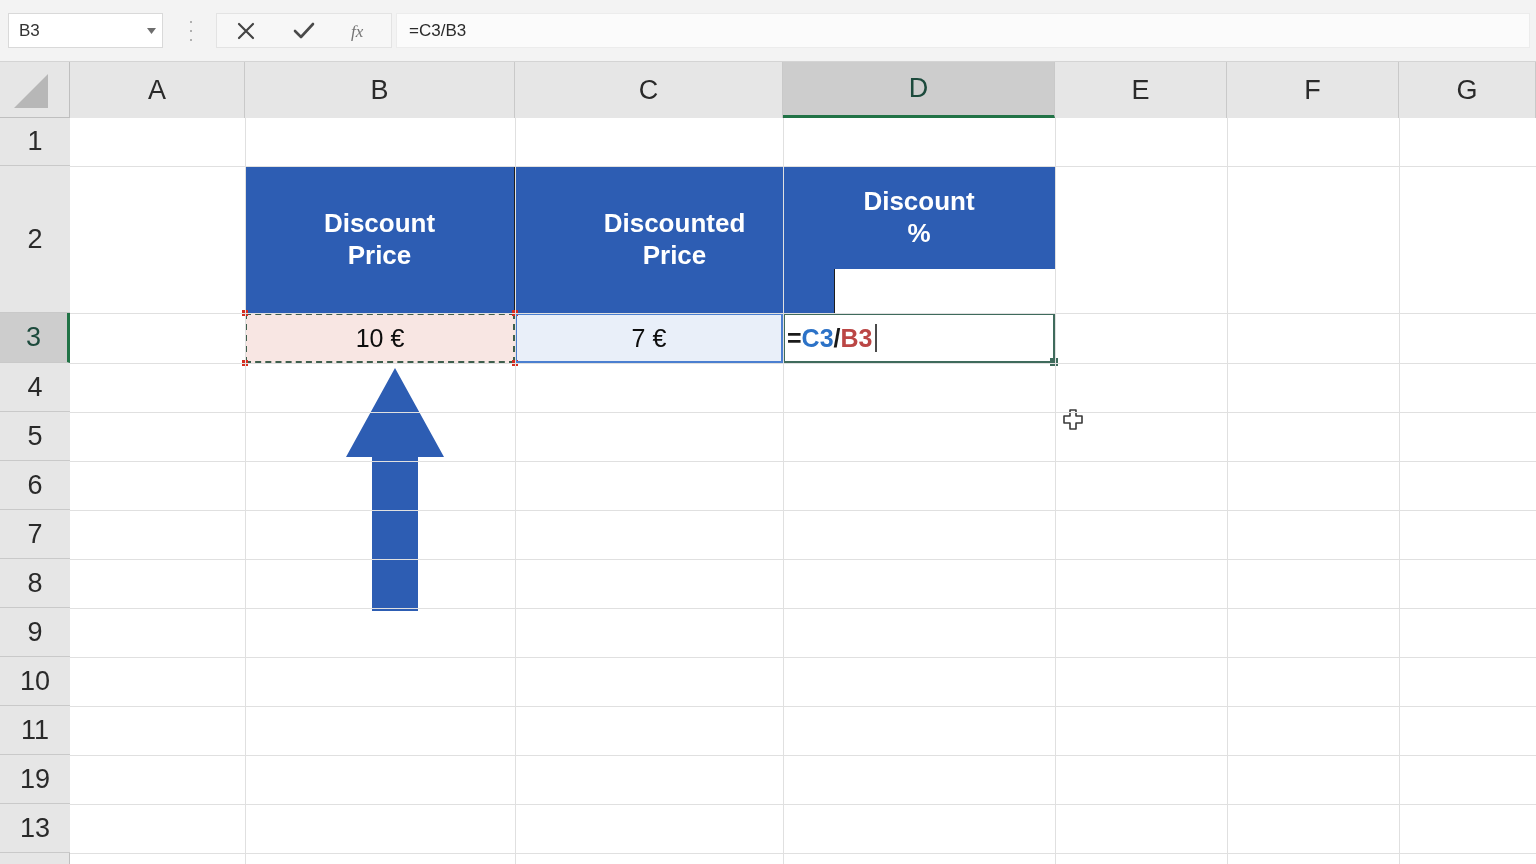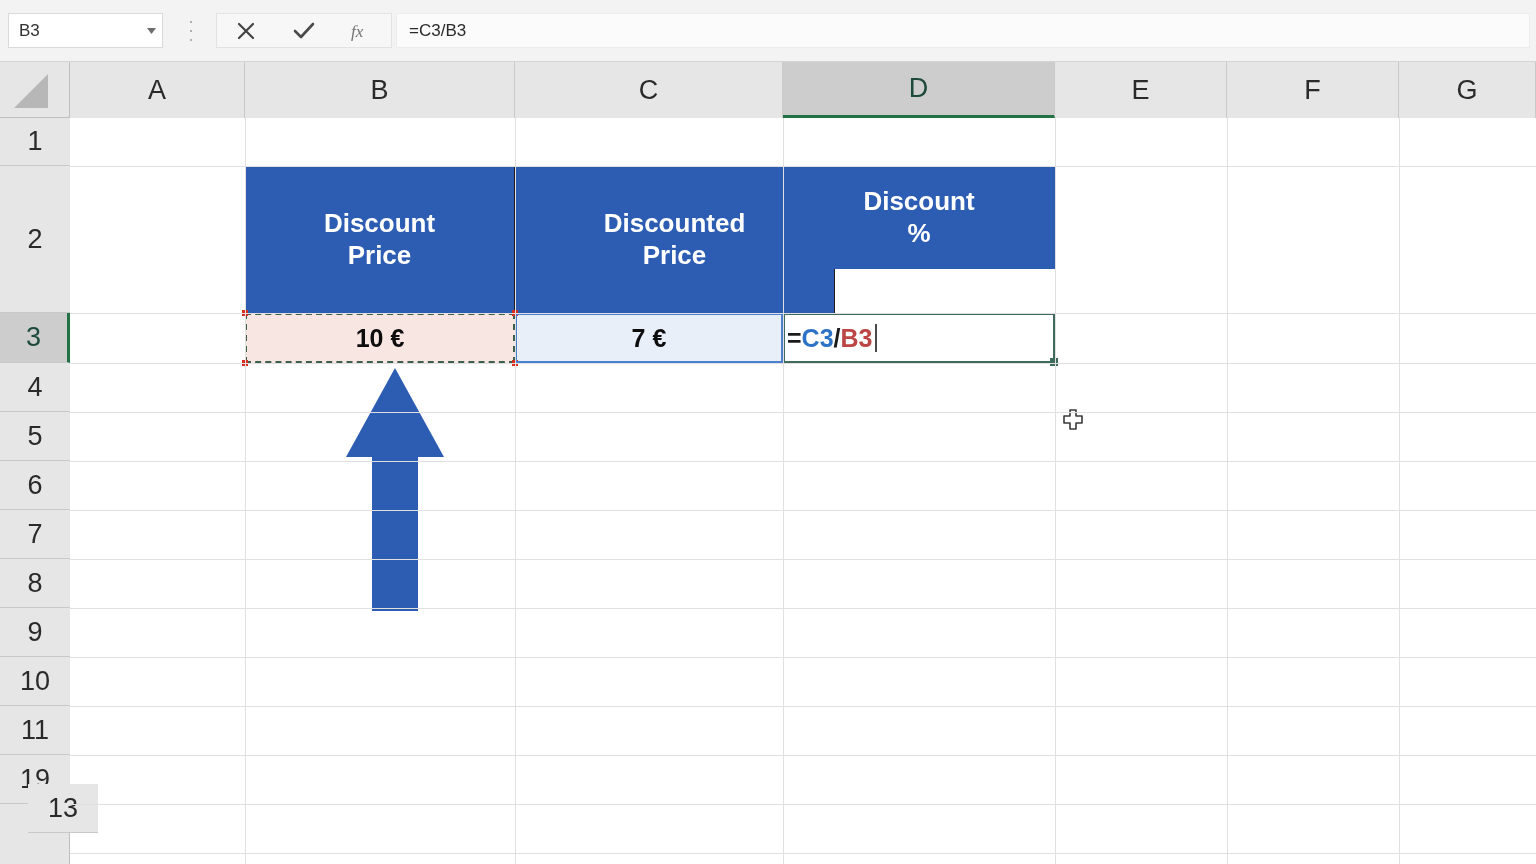--- a/index.html
+++ b/index.html
@@ -154,21 +154,21 @@
     display: flex; align-items: center; justify-content: center;
     text-align: center; line-height: 1.22;
     border-right: 1px solid #1d1d1d;
   }
   .hdr-cell.last { border-right: none; }
 
   
   .data-cell {
     position: absolute;
     display: flex; align-items: center; justify-content: center;
-    font-size: 25px; font-weight: bold; color: #0d0d0d;
+    font-size: 25px; font-weight: normal; color: #0d0d0d;
   }
   #cell-b3 { background: #f8e6e3; }
   #cell-c3 { background: #e9eff9; }
   #cell-d3 {
     background: #ffffff;
     justify-content: flex-start;
     font-weight: bold;
   }
   #cell-d3-text { padding-left: 4px; white-space: nowrap; }
   #cell-d3-text .eq  { color: #1a1a1a; }
@@ -316,21 +316,21 @@
       </div>
       <div class="row-head" style="top: 539px; height: 49px;">
         <span>10</span>
       </div>
       <div class="row-head" style="top: 588px; height: 49px;">
         <span>11</span>
       </div>
       <div class="row-head" style="top: 637px; height: 49px;">
         <span>19</span>
       </div>
-      <div class="row-head" style="top: 666px; height: 49px; margin-left: 28px;">
+      <div class="row-head" style="top: 686px; height: 49px;">
         <span>13</span>
       </div>
     </div>
 
   <div id="cell-canvas">
 
     <div class="hdr-cell" id="hdr-b2" style="left: 175px; top: 48px; width: 270px; height: 147px;">
       <span>
         <span>Discount</span><br>
         <span>Price</span>

